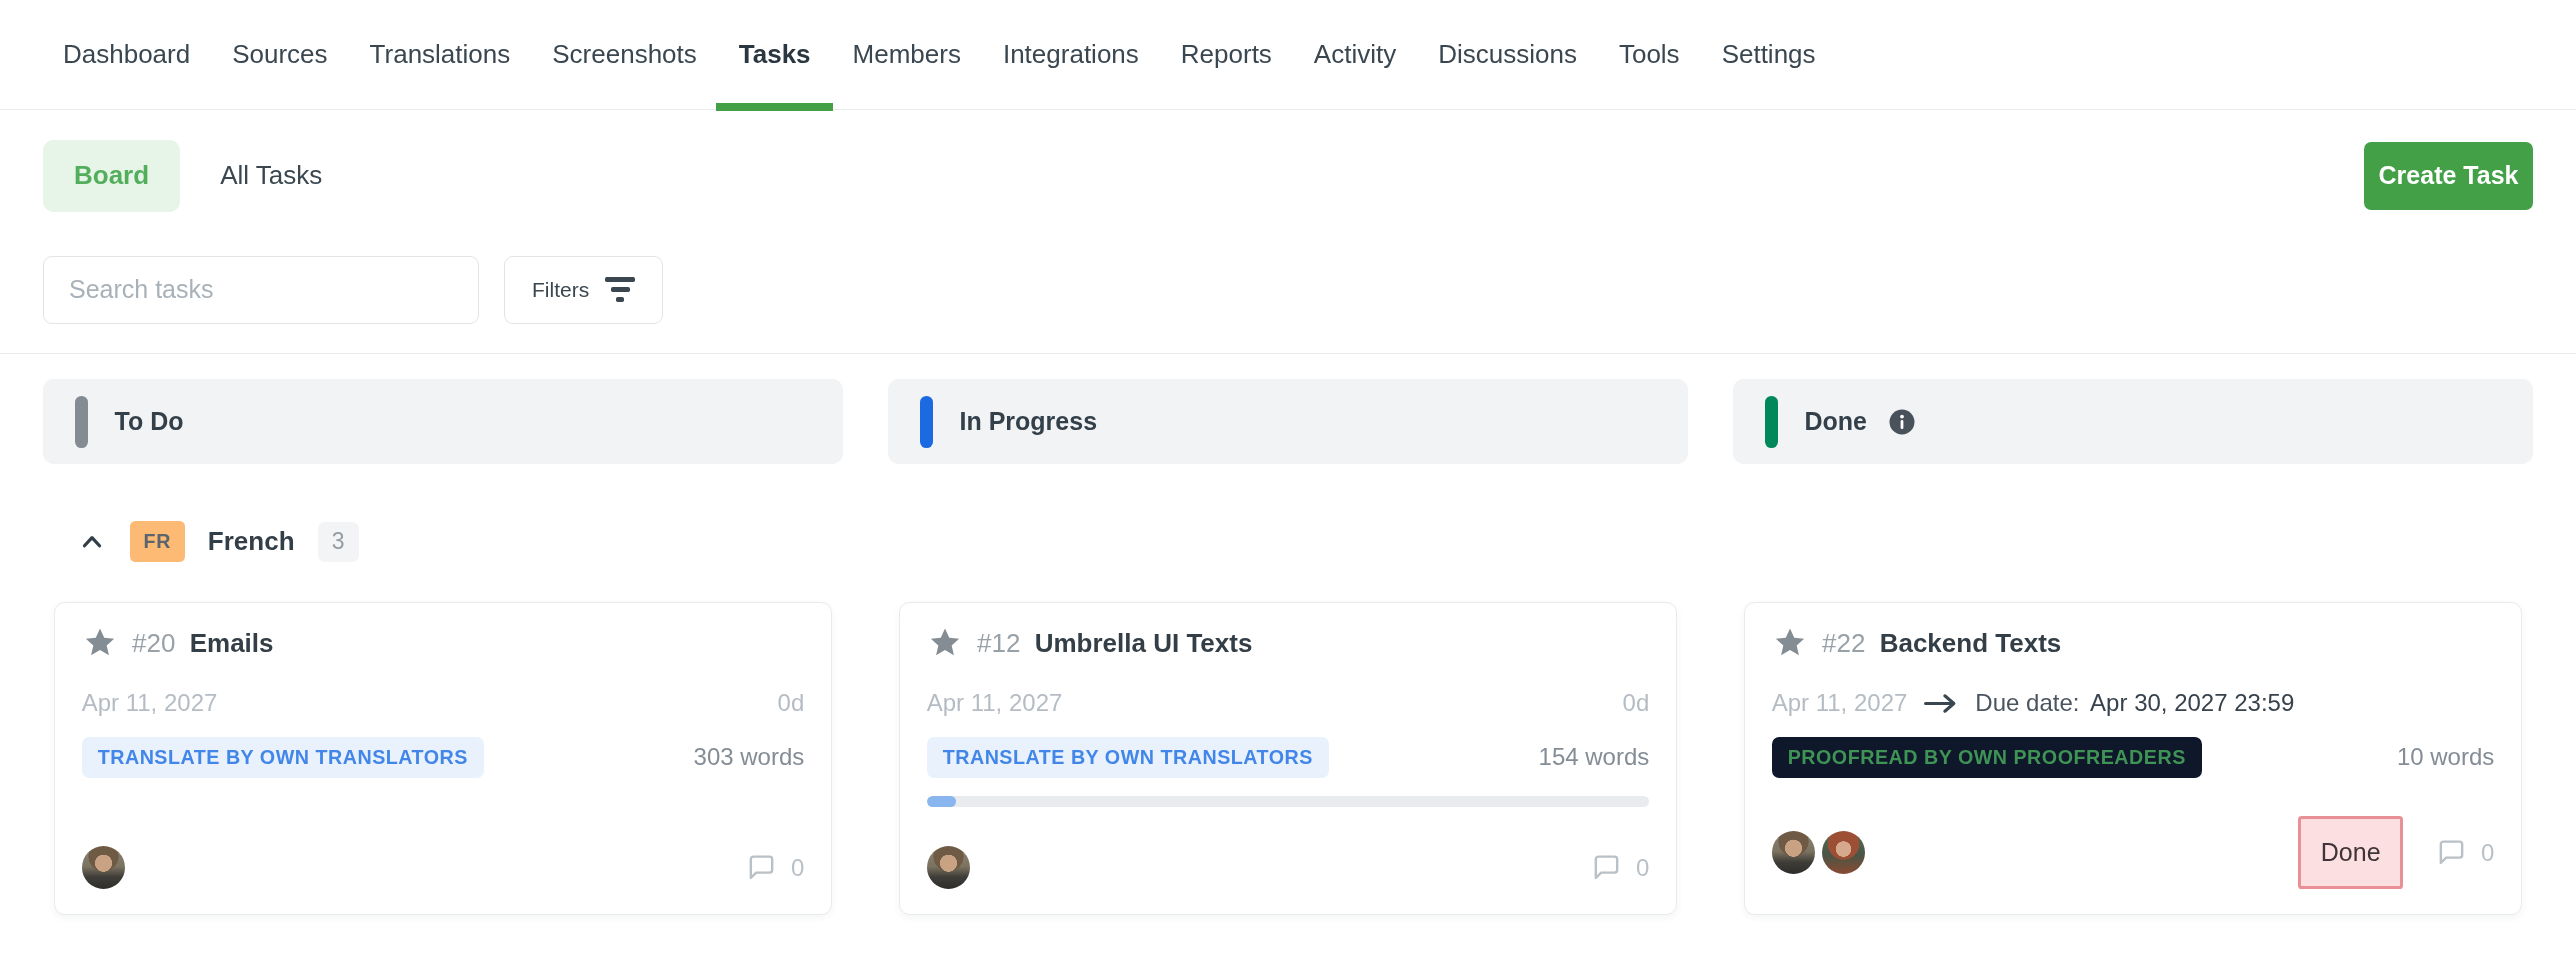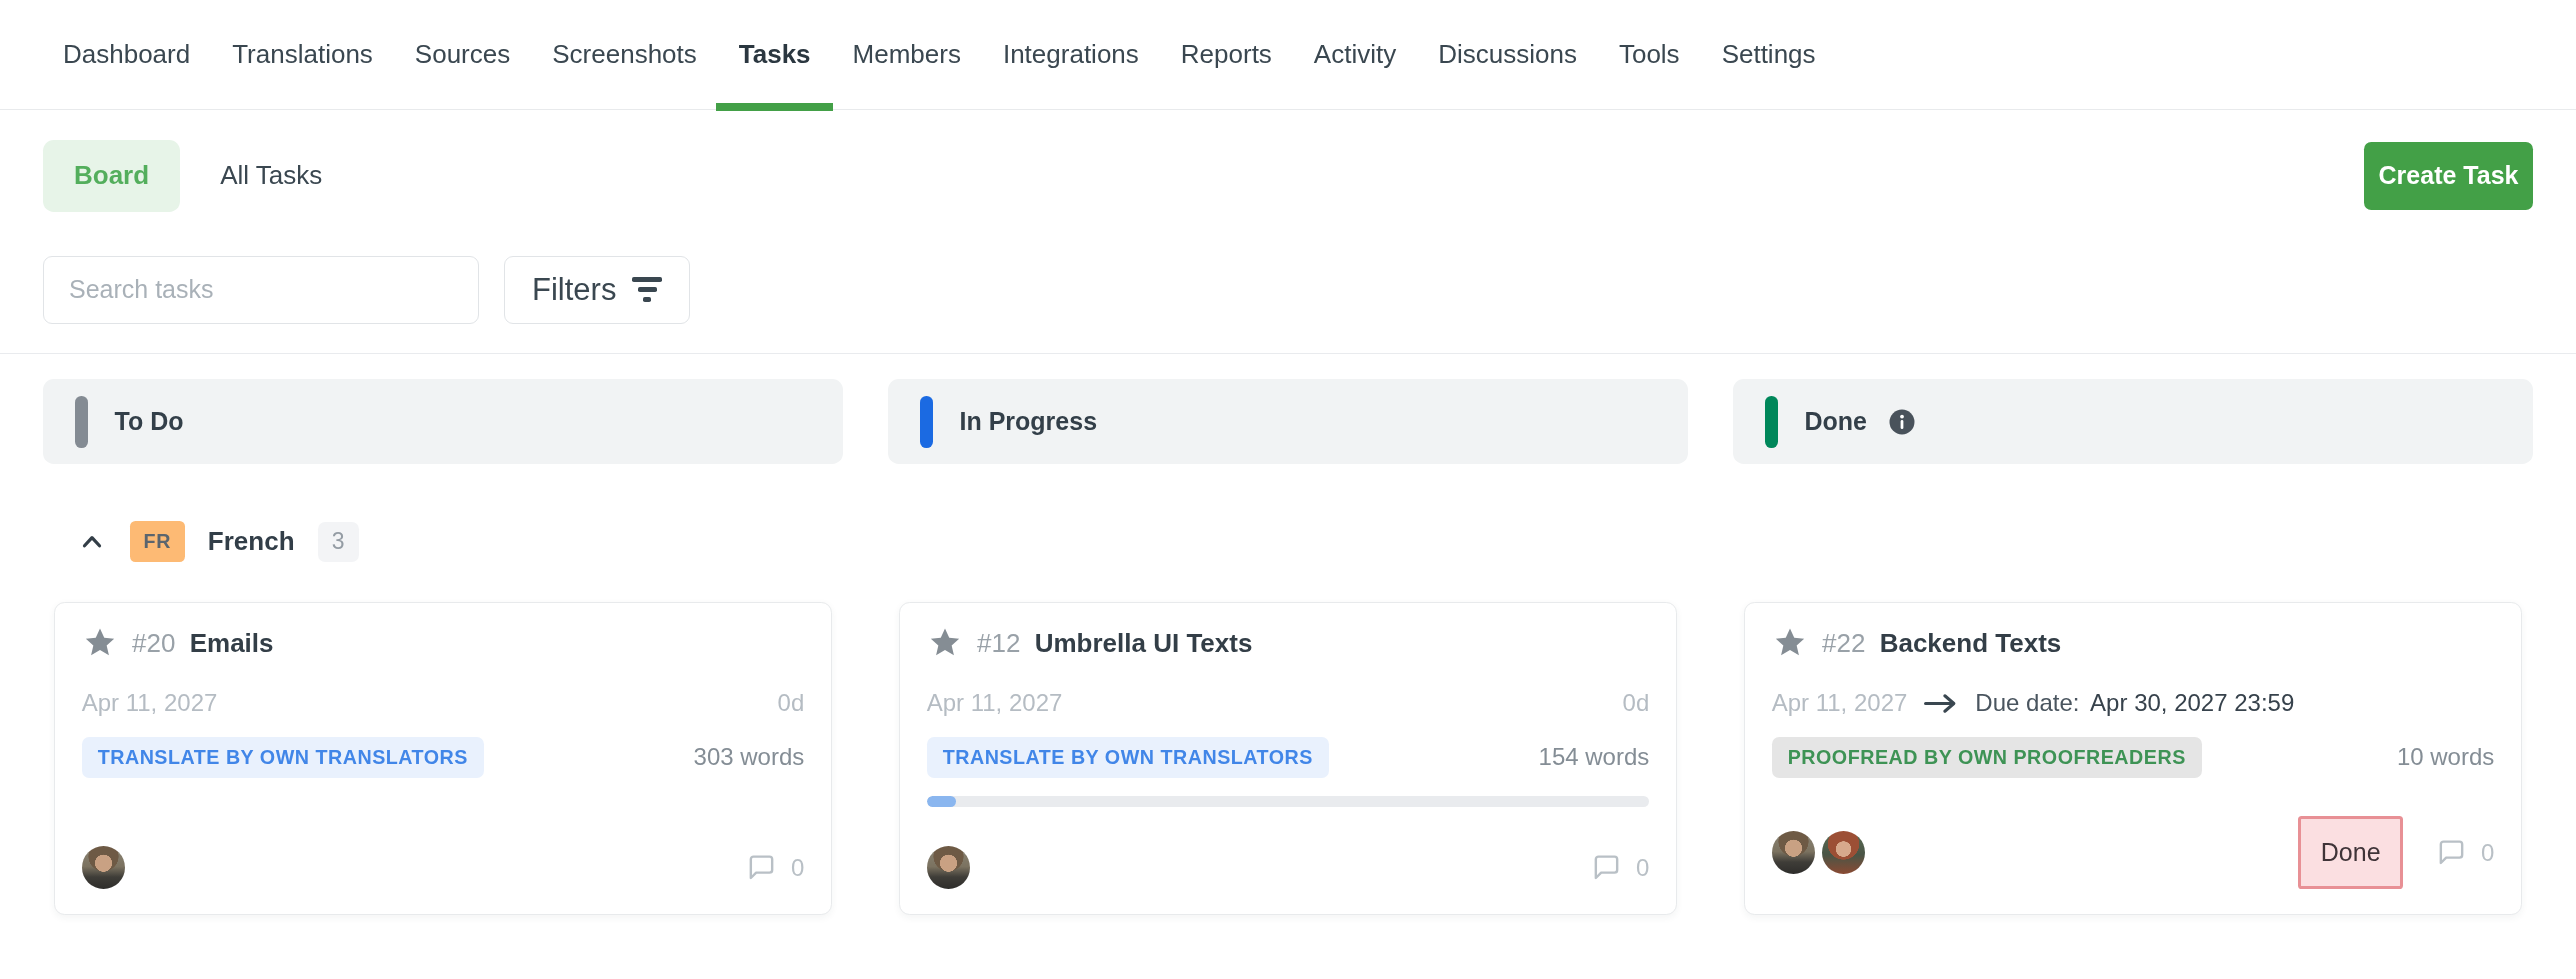--- a/index.html
+++ b/index.html
@@ -24,21 +24,21 @@
   .create-btn { width:169px; height:68px; background:#43a047; border:none; border-radius:7.2px;
                 color:#ffffff; font-size:25px; font-weight:700; cursor:pointer;
                 font-family:inherit; display:flex; align-items:center; justify-content:center; }
 
   
   .search-row { margin-top:44px; padding:0 43px; display:flex; align-items:center; gap:25px; }
   .search-input { width:436px; height:68px; border:1.8px solid #e1e4e7; border-radius:9px;
                   padding:0 25px; font-size:25px; color:#3a4750; font-family:inherit; outline:none; }
   .search-input::placeholder { color:#a9b1b8; }
   .filters-btn { height:68px; padding:0 27px; background:#fff; border:1.8px solid #e1e4e7;
-                 border-radius:9px; display:flex; align-items:center; gap:16px; font-size:31px;
+                 border-radius:9px; display:flex; align-items:center; gap:16px; font-size:21px;
                  color:#3a4750; font-weight:500; cursor:pointer; font-family:inherit; }
   .filter-icon { display:flex; flex-direction:column; align-items:center; gap:5.4px; }
   .filter-icon span { display:block; height:4.5px; background:#3a4750; border-radius:1.8px; }
   .filter-icon .f1 { width:30px; } .filter-icon .f2 { width:19px; } .filter-icon .f3 { width:8px; }
 
   .divider { margin-top:29px; height:1.8px; background:#e9ebee; width:100%; }
 
   
   .board-grid { display:grid; grid-template-columns:repeat(3,1fr); gap:45px; padding:0 43px; }
   .col-headers { margin-top:25px; }
@@ -70,21 +70,21 @@
   .date-row { margin-top:29px; display:flex; align-items:center; }
   .date-text { font-size:24px; color:#b5bcc3; }
   .duration { margin-left:auto; font-size:24px; color:#b5bcc3; }
   .arrow-icon { width:36px; height:27px; margin:0 16px; }
   .due-label { font-size:24px; color:#4a555f; }
   .due-value { font-size:24px; color:#37424c; margin-left:10.7px; }
   .badge-row { margin-top:19.7px; display:flex; align-items:center; }
   .task-badge { font-size:19.7px; font-weight:600; letter-spacing:0.5px; padding:9px 16px;
                 border-radius:7.2px; white-space:nowrap; }
   .badge-blue { background:#e9f1fd; color:#4186e8; }
-  .badge-green { background:#e5e5e5; color:#3e9355; }
+  .badge-green { background:#0f172a; color:#3e9355; }
   .words { margin-left:auto; font-size:24px; color:#848d95; }
   .progress-track { margin-top:18px; height:10.7px; border-radius:5.4px; background:#e9ebee;
                     overflow:hidden; cursor:pointer; }
   .progress-fill { height:100%; background:#8ab6ef; border-radius:5.4px; }
   .bottom-row { margin-top:auto; display:flex; align-items:center; }
   .avatars { display:flex; gap:7.2px; }
   .avatar { width:43px; height:43px; border-radius:50%; flex:0 0 auto; cursor:pointer; }
   .avatar.man {
     background:
       radial-gradient(circle at 50% 40%, #c9a183 0 25%, rgba(0,0,0,0) 26%),
@@ -103,22 +103,22 @@
   .close-btn { height:73px; padding:0 19.7px; background:#fbdfe1; border:3.6px solid #e89095;
                border-radius:3.6px; font-size:25px; color:#3f3438; font-weight:500;
                font-family:inherit; cursor:pointer; margin-right:19.7px;
                display:flex; align-items:center; justify-content:center; }
 </style>
 </head>
 <body>
 
 <nav class="topnav">
   <div class="nav-item">Dashboard</div>
+  <div class="nav-item">Sources</div>
   <div class="nav-item">Translations</div>
-  <div class="nav-item">Sources</div>
   <div class="nav-item">Screenshots</div>
   <div class="nav-item active">Tasks</div>
   <div class="nav-item">Members</div>
   <div class="nav-item">Integrations</div>
   <div class="nav-item">Reports</div>
   <div class="nav-item">Activity</div>
   <div class="nav-item">Discussions</div>
   <div class="nav-item">Tools</div>
   <div class="nav-item">Settings</div>
 </nav>

